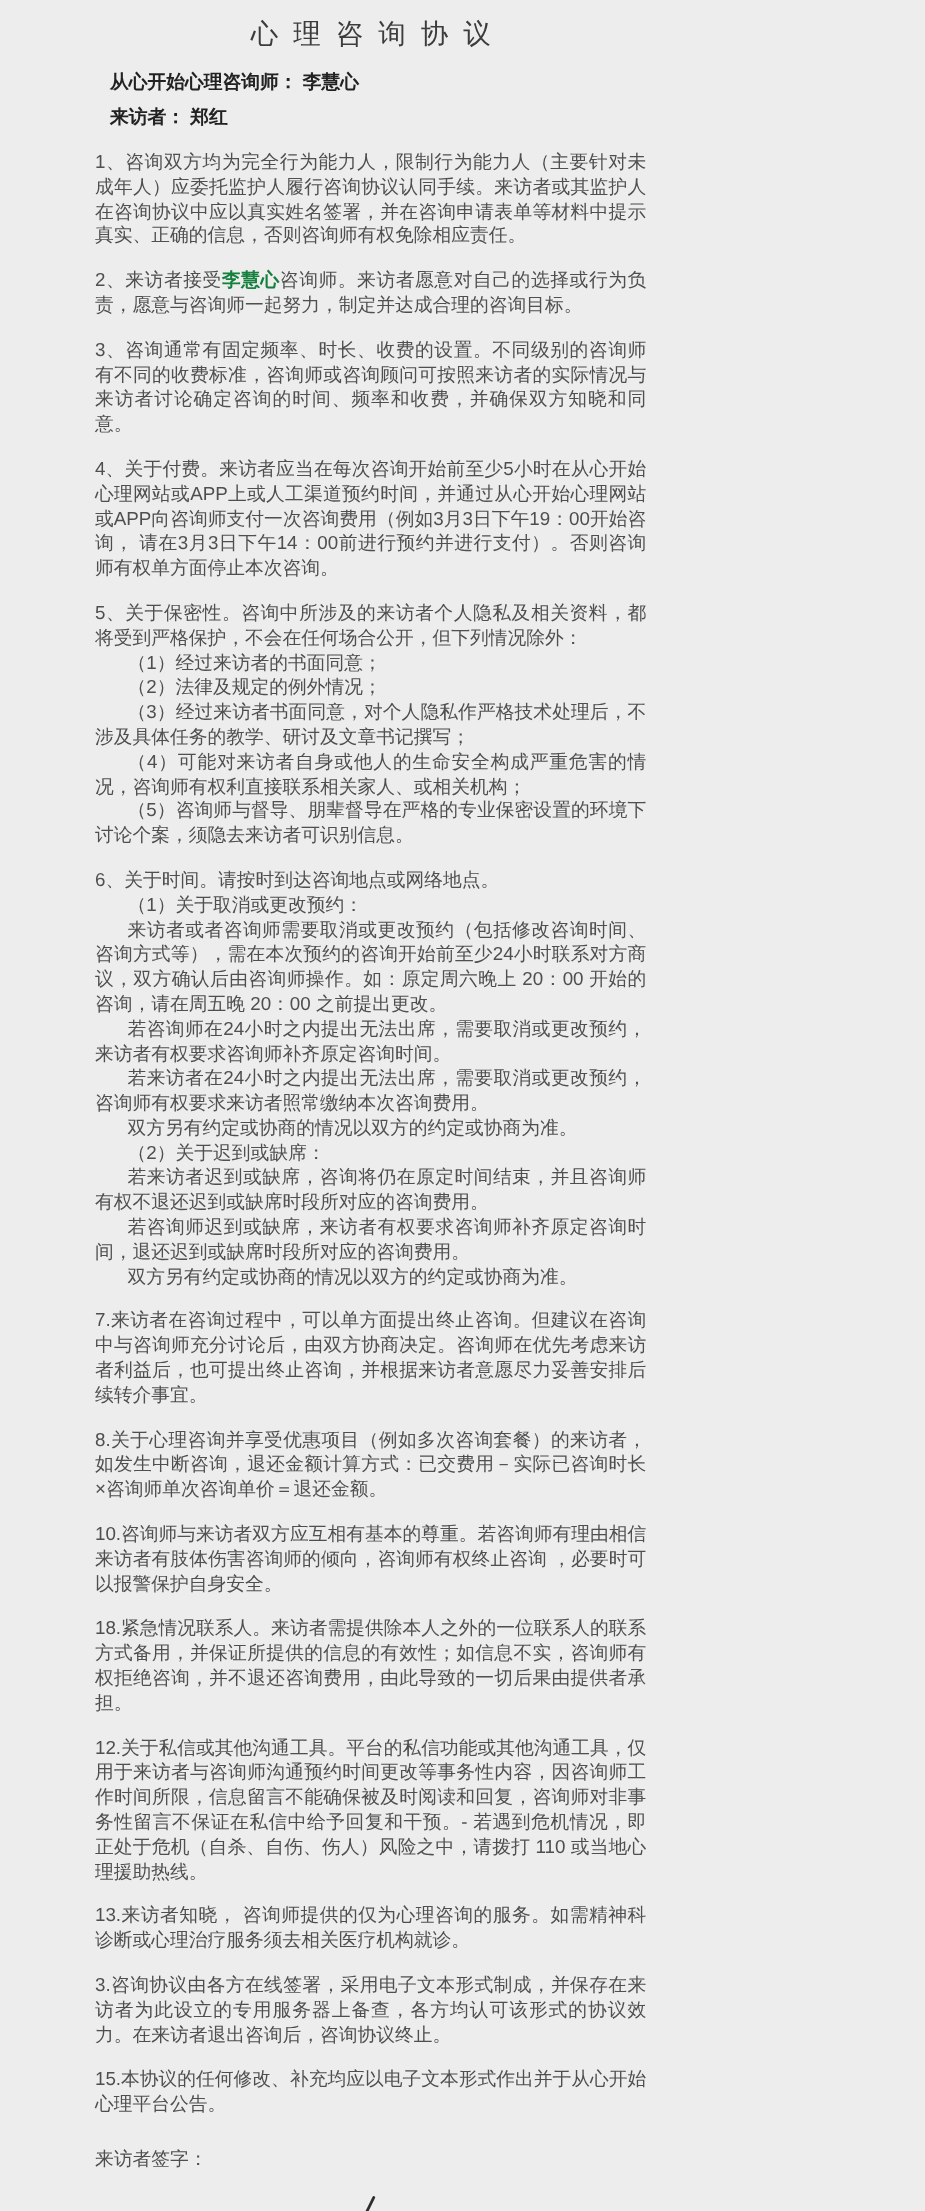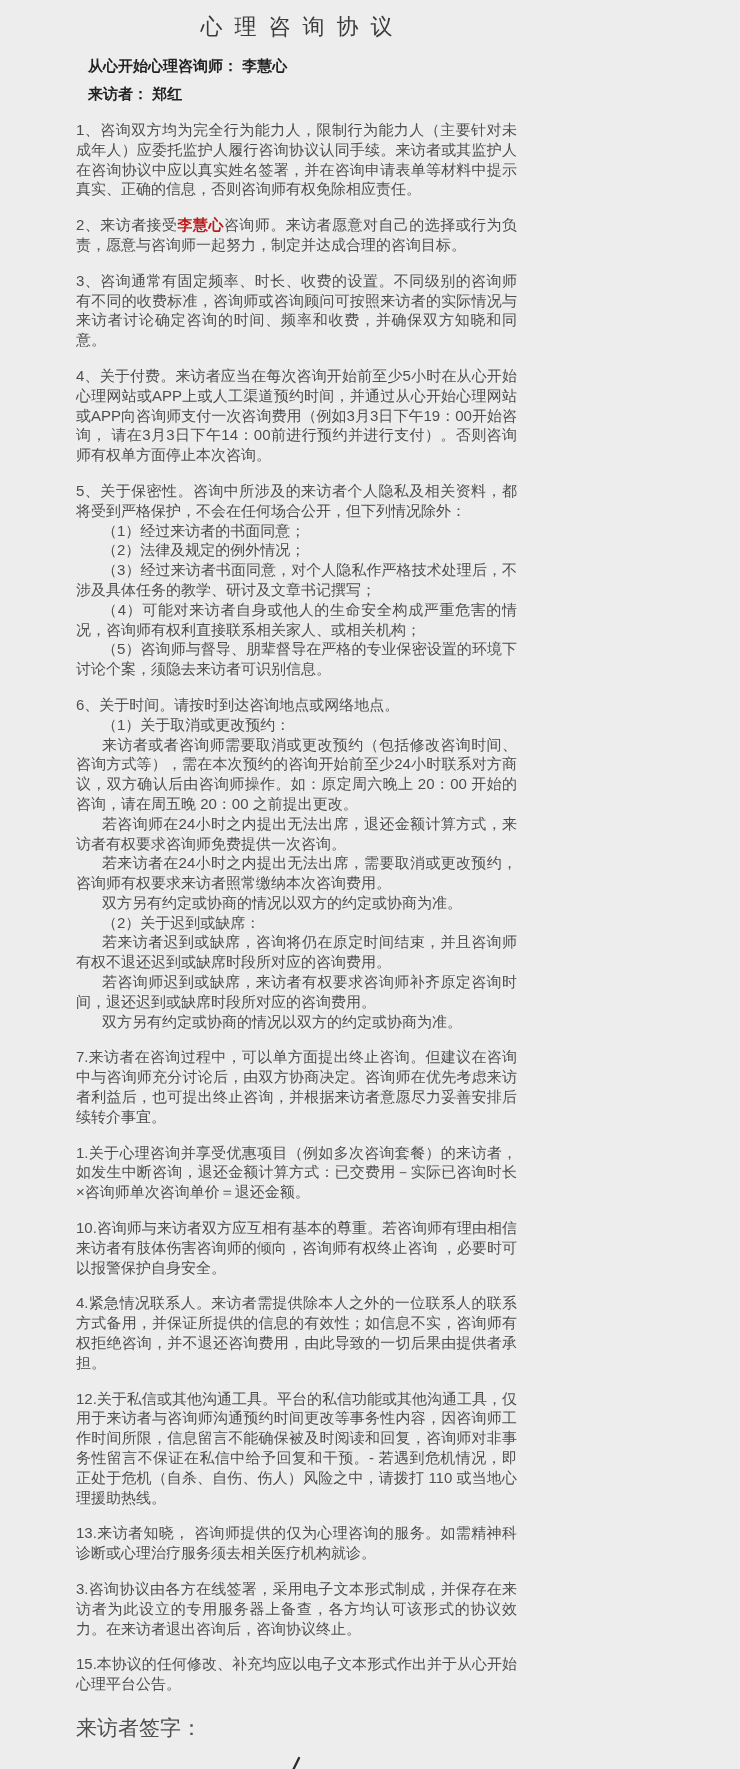--- a/index.html
+++ b/index.html
@@ -36,23 +36,23 @@
   #body-host { margin-top: 4px; }
   .block { margin: 16px 0 9px 0; }
   .block p.para {
     margin: 0;
     font-size: 15px;
     line-height: 19.8px;
     text-align: justify;
     color: #4f4f4f;
   }
   .block p.para.indent { text-indent: 26px; }
-  .block .seg-bold { font-weight: bold; color: #b91c1c; }
+  .block .seg-bold { font-weight: bold; color: #15803d; }
   .sign-label {
-    font-size: 21px;
+    font-size: 15px;
     color: #4f4f4f;
     line-height: 20px;
     margin: 24px 0 0 0;
   }
   .sig-wrap {
     margin: 2px 0 0 2px;
     width: 360px;
     height: 180px;
   }
   .sig-wrap svg { display: block; }
@@ -92,39 +92,39 @@
         <p class="para indent"><span class="seg">（1）经过来访者的书面同意；</span></p>
         <p class="para indent"><span class="seg">（2）法律及规定的例外情况；</span></p>
         <p class="para indent"><span class="seg">（3）经过来访者书面同意，对个人隐私作严格技术处理后，不涉及具体任务的教学、研讨及文章书记撰写；</span></p>
         <p class="para indent"><span class="seg">（4）可能对来访者自身或他人的生命安全构成严重危害的情况，咨询师有权利直接联系相关家人、或相关机构；</span></p>
         <p class="para indent"><span class="seg">（5）咨询师与督导、朋辈督导在严格的专业保密设置的环境下讨论个案，须隐去来访者可识别信息。</span></p>
       </div>
       <div class="block">
         <p class="para"><span class="seg">6、关于时间。请按时到达咨询地点或网络地点。</span></p>
         <p class="para indent"><span class="seg">（1）关于取消或更改预约：</span></p>
         <p class="para indent"><span class="seg">来访者或者咨询师需要取消或更改预约（包括修改咨询时间、咨询方式等），需在本次预约的咨询开始前至少24小时联系对方商议，双方确认后由咨询师操作。如：原定周六晚上 20：00 开始的咨询，请在周五晚 20：00 之前提出更改。</span></p>
-        <p class="para indent"><span class="seg">若咨询师在24小时之内提出无法出席，退还金额计算方式，来访者有权要求咨询师免费提供一次咨询。</span></p>
+        <p class="para indent"><span class="seg">若咨询师在24小时之内提出无法出席，需要取消或更改预约，来访者有权要求咨询师补齐原定咨询时间。</span></p>
         <p class="para indent"><span class="seg">若来访者在24小时之内提出无法出席，需要取消或更改预约，咨询师有权要求来访者照常缴纳本次咨询费用。</span></p>
         <p class="para indent"><span class="seg">双方另有约定或协商的情况以双方的约定或协商为准。</span></p>
         <p class="para indent"><span class="seg">（2）关于迟到或缺席：</span></p>
         <p class="para indent"><span class="seg">若来访者迟到或缺席，咨询将仍在原定时间结束，并且咨询师有权不退还迟到或缺席时段所对应的咨询费用。</span></p>
         <p class="para indent"><span class="seg">若咨询师迟到或缺席，来访者有权要求咨询师补齐原定咨询时间，退还迟到或缺席时段所对应的咨询费用。</span></p>
         <p class="para indent"><span class="seg">双方另有约定或协商的情况以双方的约定或协商为准。</span></p>
       </div>
       <div class="block">
         <p class="para"><span class="seg">7.来访者在咨询过程中，可以单方面提出终止咨询。但建议在咨询中与咨询师充分讨论后，由双方协商决定。咨询师在优先考虑来访者利益后，也可提出终止咨询，并根据来访者意愿尽力妥善安排后续转介事宜。</span></p>
       </div>
       <div class="block">
-        <p class="para"><span class="seg">1.关于心理咨询并享受优惠项目（例如多次咨询套餐）的来访者，如发生中断咨询，退还金额计算方式：已交费用－实际已咨询时长×咨询师单次咨询单价＝退还金额。</span></p>
+        <p class="para"><span class="seg">8.关于心理咨询并享受优惠项目（例如多次咨询套餐）的来访者，如发生中断咨询，退还金额计算方式：已交费用－实际已咨询时长×咨询师单次咨询单价＝退还金额。</span></p>
       </div>
       <div class="block">
         <p class="para"><span class="seg">10.咨询师与来访者双方应互相有基本的尊重。若咨询师有理由相信来访者有肢体伤害咨询师的倾向，咨询师有权终止咨询 ，必要时可以报警保护自身安全。</span></p>
       </div>
       <div class="block">
-        <p class="para"><span class="seg">4.紧急情况联系人。来访者需提供除本人之外的一位联系人的联系方式备用，并保证所提供的信息的有效性；如信息不实，咨询师有权拒绝咨询，并不退还咨询费用，由此导致的一切后果由提供者承担。</span></p>
+        <p class="para"><span class="seg">18.紧急情况联系人。来访者需提供除本人之外的一位联系人的联系方式备用，并保证所提供的信息的有效性；如信息不实，咨询师有权拒绝咨询，并不退还咨询费用，由此导致的一切后果由提供者承担。</span></p>
       </div>
       <div class="block">
         <p class="para"><span class="seg">12.关于私信或其他沟通工具。平台的私信功能或其他沟通工具，仅用于来访者与咨询师沟通预约时间更改等事务性内容，因咨询师工作时间所限，信息留言不能确保被及时阅读和回复，咨询师对非事务性留言不保证在私信中给予回复和干预。- 若遇到危机情况，即正处于危机（自杀、自伤、伤人）风险之中，请拨打 110 或当地心理援助热线。</span></p>
       </div>
       <div class="block">
         <p class="para"><span class="seg">13.来访者知晓， 咨询师提供的仅为心理咨询的服务。如需精神科诊断或心理治疗服务须去相关医疗机构就诊。</span></p>
       </div>
       <div class="block">
         <p class="para"><span class="seg">3.咨询协议由各方在线签署，采用电子文本形式制成，并保存在来访者为此设立的专用服务器上备查，各方均认可该形式的协议效力。在来访者退出咨询后，咨询协议终止。</span></p>
       </div>

